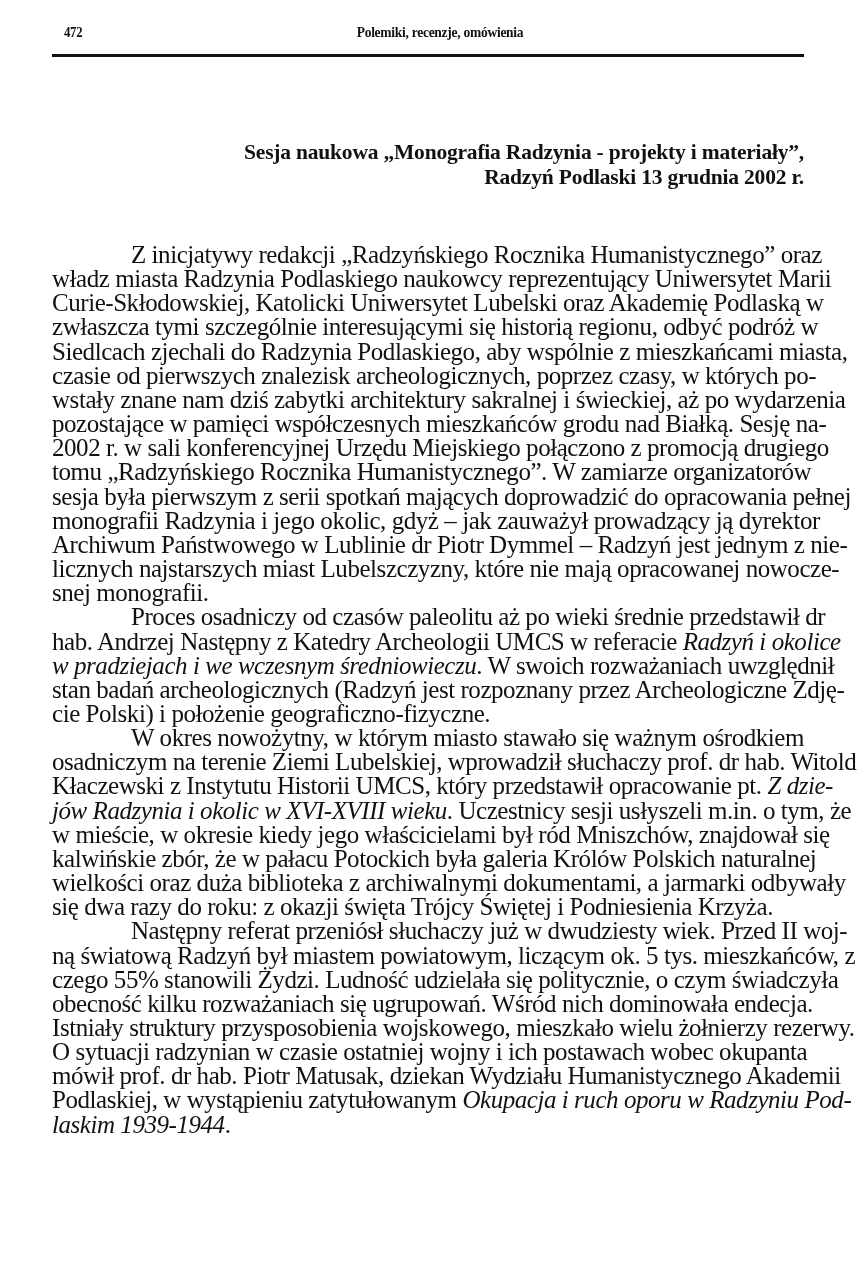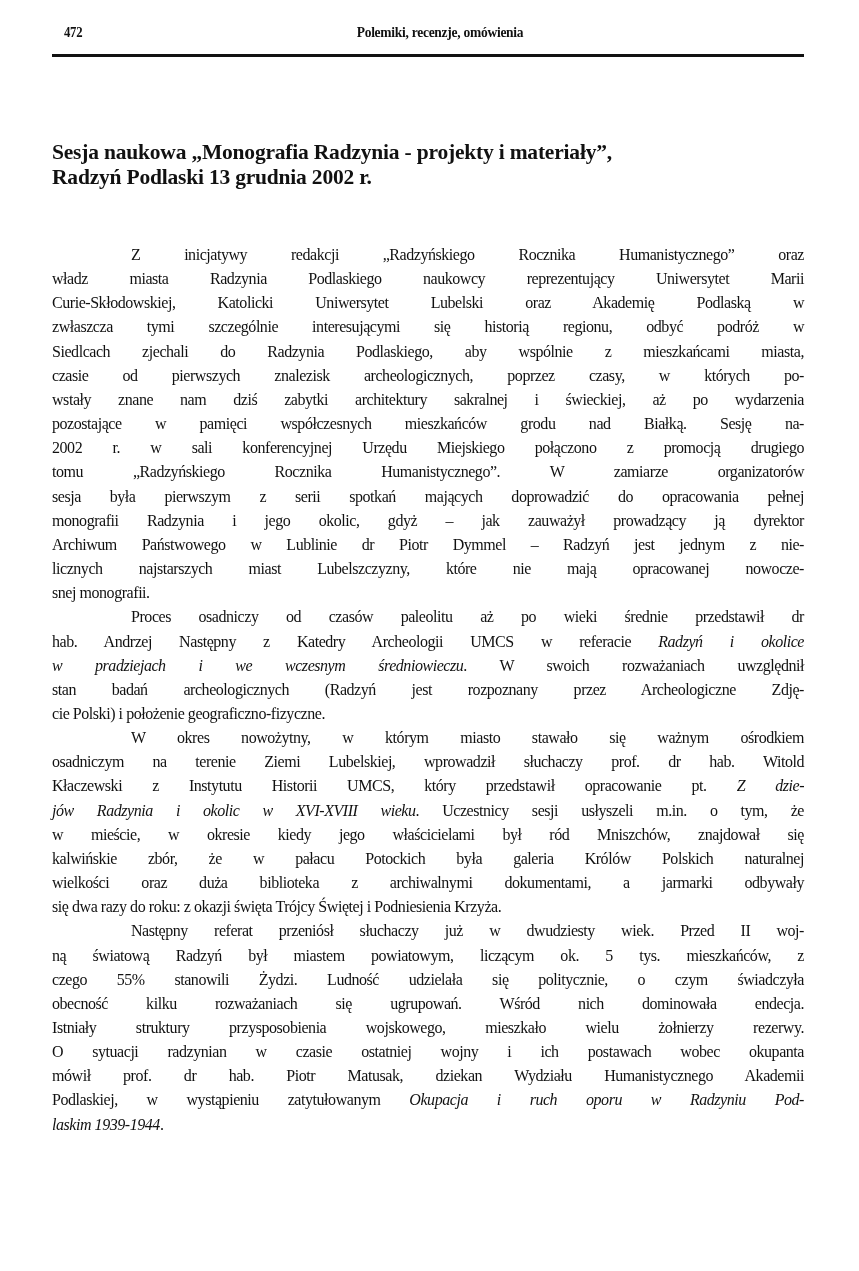--- a/index.html
+++ b/index.html
@@ -54,35 +54,35 @@
       left: 0;
       width: 752px;
       height: 3px;
       background: #111111;
     }
     .article-title {
       position: absolute;
       top: 140px;
       left: 0;
       width: 752px;
-      text-align: left;
+      text-align: right;
       font-weight: bold;
       font-size: 21.5px;
       line-height: 25px;
       letter-spacing: -0.2px;
     }
     .article-title div {
       white-space: nowrap;
     }
     .body-text {
       position: absolute;
       top: 243px;
       left: 0;
       width: 752px;
-      font-size: 16px;
+      font-size: 25px;
       line-height: 24.15px;
       text-align: justify;
       letter-spacing: -0.45px;
     }
     .line {
       display: block;
       text-align: justify;
       text-align-last: justify;
       white-space: nowrap;
       overflow: visible;

